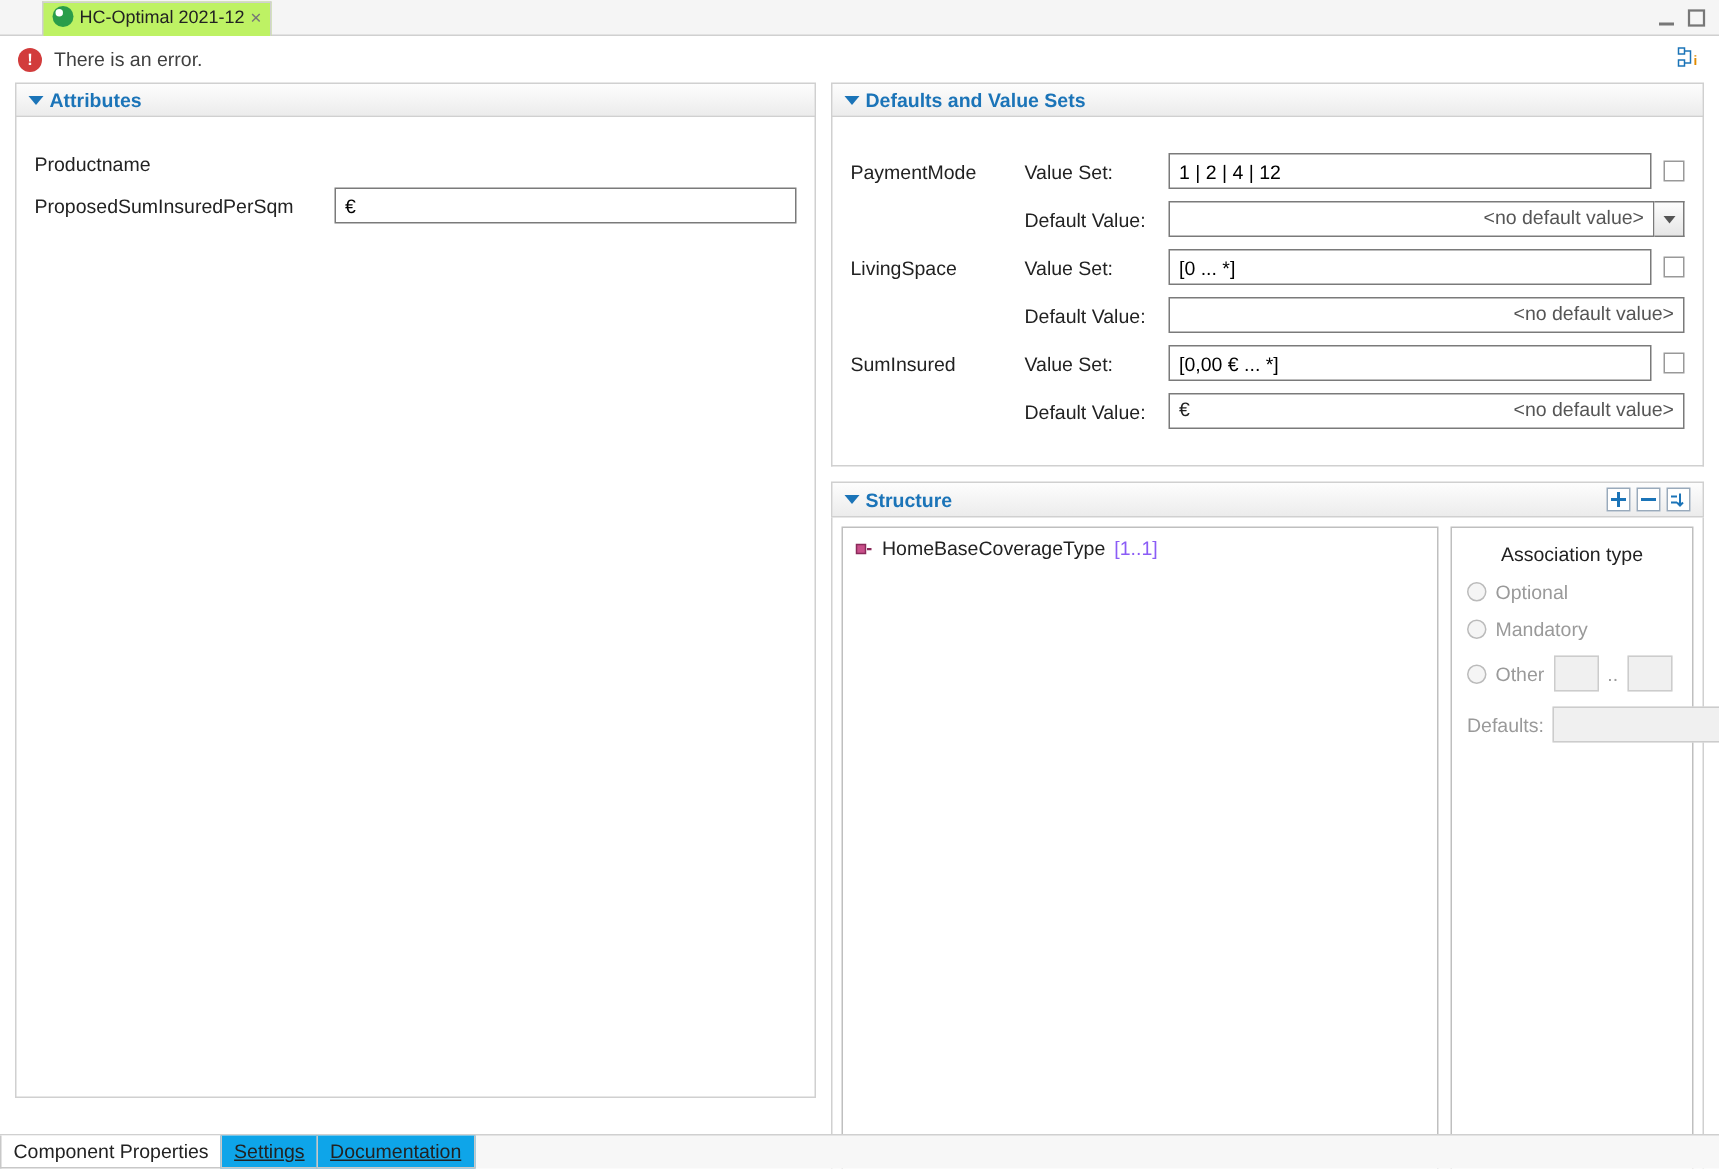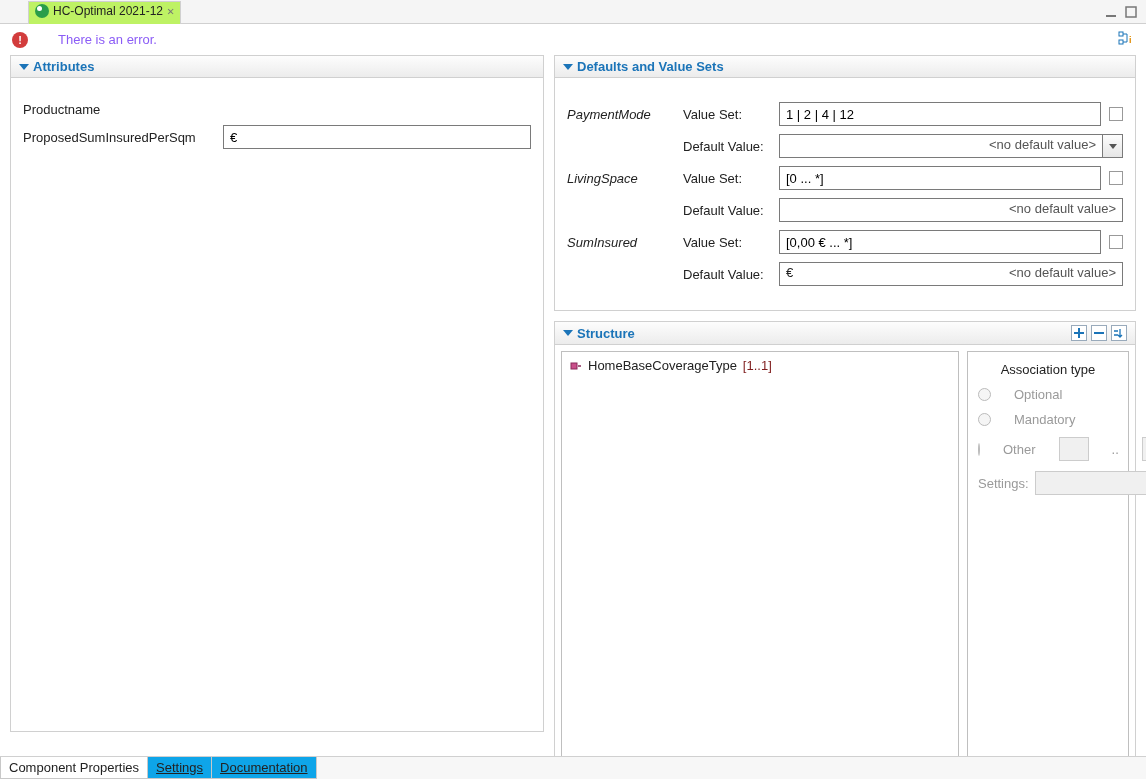--- a/index.html
+++ b/index.html
@@ -37,21 +37,21 @@
   .spacer { flex: 1; }
   .win-icons { display: flex; gap: 6px; padding-right: 4px; }
   .win-icon { width: 14px; height: 14px; display: inline-block; }
   .title-row {
     display: flex;
     align-items: center;
     padding: 6px 12px;
     gap: 8px;
   }
   .title-text { font-size: 18px; font-weight: bold; }
-  .error-text { color: #8b5cf6; font-size: 13px; margin-left: 22px; }
+  .error-text { color: #404040; font-size: 13px; margin-left: 0; }
   .section-header {
     background: linear-gradient(to bottom, #fdfdfd, #ececec);
     border: 1px solid #d0d0d0;
     padding: 3px 8px;
     font-weight: bold;
     color: #1b74b8;
     display: flex;
     align-items: center;
     gap: 4px;
     font-size: 13px;
@@ -84,21 +84,21 @@
   }
   .attr-label { width: 200px; }
   .attr-input {
     flex: 1;
     border: 1px solid #7a7a7a;
     height: 24px;
     padding: 2px 6px;
     font-size: 13px;
     background:#fff;
   }
-  .def-col1 { width: 116px; font-style: italic; }
+  .def-col1 { width: 116px; }
   .def-col2 { width: 96px; }
   .def-input {
     flex: 1;
     border: 1px solid #7a7a7a;
     height: 24px;
     padding: 2px 6px;
     font-size: 13px;
     background:#fff;
   }
   .def-input.right { text-align: right; color:#555; }
@@ -140,21 +140,21 @@
   }
   .tree-item { display:flex; align-items:center; gap:6px; font-size:13px; }
   .assoc-pane {
     width: 162px;
     border: 1px solid #bfbfbf;
     padding: 10px 10px;
     display:flex; flex-direction:column; gap:10px;
     background:#fff;
   }
   .assoc-title { text-align:center; font-size:13px; color:#222; }
-  .radio-row { display:flex; align-items:center; gap:23px; color:#9a9a9a; font-size:13px; }
+  .radio-row { display:flex; align-items:center; gap:6px; color:#9a9a9a; font-size:13px; }
   .radio { width:13px; height:13px; border:1px solid #bbb; border-radius:50%; background:#f5f5f5; }
   .mini-input { width:30px; height:24px; border:1px solid #ccc; background:#f0f0f0; }
   .dots { color:#9a9a9a; }
   .default-row { display:flex; align-items:center; gap:6px; color:#9a9a9a; font-size:13px; }
   .default-input { flex:1; height:24px; border:1px solid #ccc; background:#f0f0f0; }
   .bottom-tabs {
     position:absolute;
     bottom:0; left:0;
     display:flex;
     border-top:1px solid #d0d0d0;
@@ -164,21 +164,21 @@
   }
   .bottom-tab {
     padding:3px 8px;
     border:1px solid #c8c8c8;
     border-top:none;
     background:#fff;
     margin-right:-1px;
   }
   .bottom-tab.inactive { background:#0ea5e9;text-decoration:underline; }
   .node-icon { width:12px; height:12px; display:inline-block; }
-  .card-badge { color:#7f1d1d; }
+  .card-badge { color:#8b5cf6; }
   .err-icon { width:16px; height:16px; border-radius:50%; background:#d23c3c; color:#fff; font-size:11px; line-height:16px; text-align:center; font-weight:bold; display:inline-block; }
   .mini-btn {
     width:16px; height:16px; border:1px solid #9ab; background:#fff;
     display:flex; align-items:center; justify-content:center; font-size:11px; color:#1b74b8;
   }
   .app-icon { width:14px; height:14px; border-radius:50%; background:#2a9d4a; display:inline-block; position:relative; }
   .app-icon::after { content:""; position:absolute; left:2px; top:2px; width:5px; height:5px; border-radius:50%; background:#fff; }
   .close-x { font-family:monospace; color:#777; cursor:pointer; font-size:12px; }
 </style>
 </head>
@@ -335,21 +335,21 @@
           <span>Mandatory</span>
         </div>
         <div class="radio-row">
           <span class="radio"></span>
           <span>Other</span>
           <input class="mini-input" style="">
           <span class="dots">..</span>
           <input class="mini-input" style="">
         </div>
         <div class="default-row">
-          <span>Settings:</span>
+          <span>Defaults:</span>
           <input class="default-input" style="">
         </div>
       </div>
     </div>
   </div>
 </div>
 
 <div class="bottom-tabs">
   <div class="bottom-tab">Component Properties</div>
   <div class="bottom-tab inactive">Settings</div>

